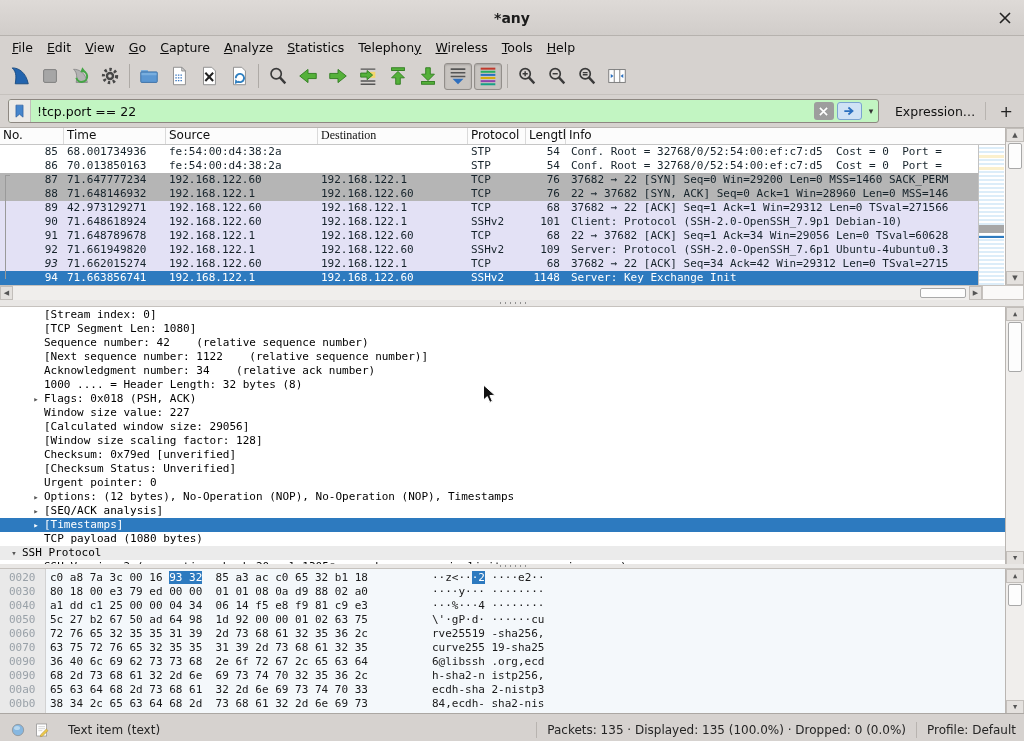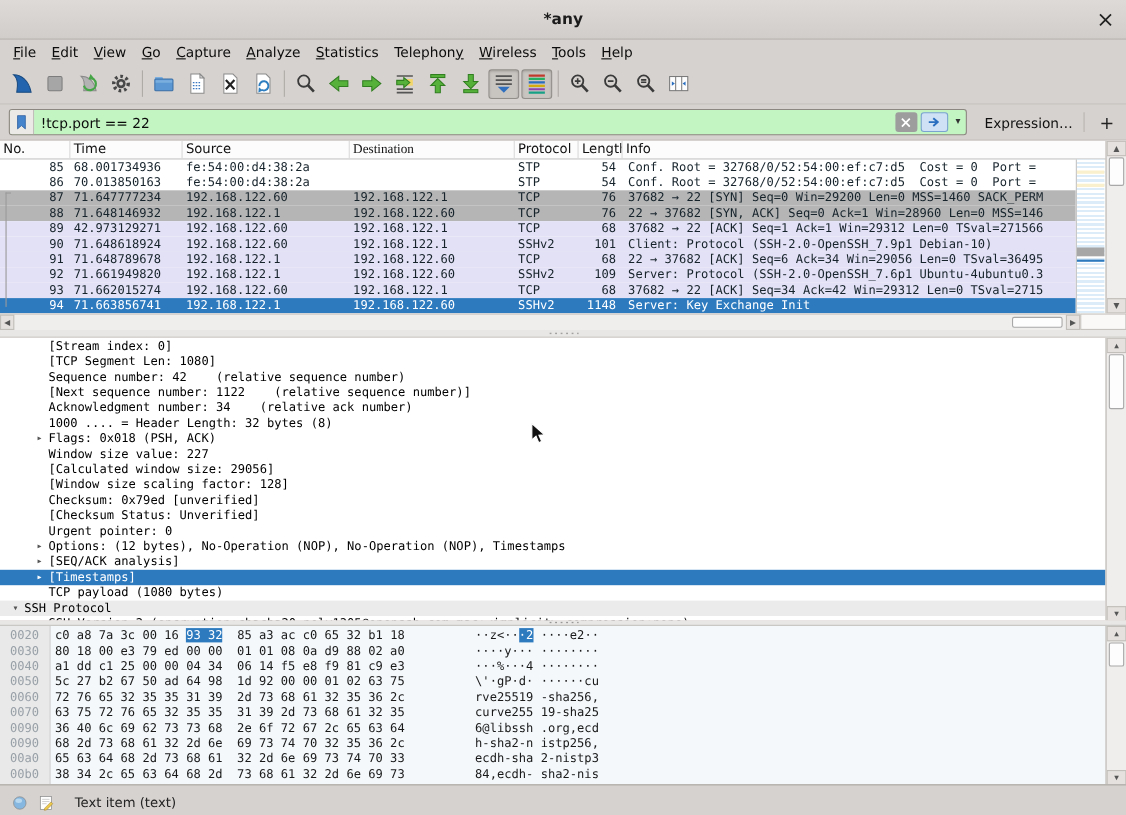--- a/index.html
+++ b/index.html
@@ -418,33 +418,33 @@
           <span class="pcell r" style="width: 40px;">101</span>
           <span class="pcell info">Client: Protocol (SSH-2.0-OpenSSH_7.9p1 Debian-10)</span>
         </div>
         <div class="prow row-lav">
           <span class="pcell r" style="width: 64px;">91</span>
           <span class="pcell" style="width: 102px;">71.648789678</span>
           <span class="pcell" style="width: 152px;">192.168.122.1</span>
           <span class="pcell" style="width: 150px;">192.168.122.60</span>
           <span class="pcell" style="width: 58px;">TCP</span>
           <span class="pcell r" style="width: 40px;">68</span>
-          <span class="pcell info">22 → 37682 [ACK] Seq=6 Ack=34 Win=29056 Len=0 TSval=36495</span>
+          <span class="pcell info">22 → 37682 [ACK] Seq=1 Ack=34 Win=29056 Len=0 TSval=60628</span>
         </div>
         <div class="prow row-lav">
           <span class="pcell r" style="width: 64px;">92</span>
           <span class="pcell" style="width: 102px;">71.661949820</span>
           <span class="pcell" style="width: 152px;">192.168.122.1</span>
           <span class="pcell" style="width: 150px;">192.168.122.60</span>
           <span class="pcell" style="width: 58px;">SSHv2</span>
           <span class="pcell r" style="width: 40px;">109</span>
           <span class="pcell info">Server: Protocol (SSH-2.0-OpenSSH_7.6p1 Ubuntu-4ubuntu0.3</span>
         </div>
         <div class="prow row-lav">
-          <span class="pcell r" style="width: 64px;">93</span>
+          <span class="pcell r" style="width: 64px; font-style: italic;">93</span>
           <span class="pcell" style="width: 102px;">71.662015274</span>
           <span class="pcell" style="width: 152px;">192.168.122.60</span>
           <span class="pcell" style="width: 150px;">192.168.122.1</span>
           <span class="pcell" style="width: 58px;">TCP</span>
           <span class="pcell r" style="width: 40px;">68</span>
           <span class="pcell info">37682 → 22 [ACK] Seq=34 Ack=42 Win=29312 Len=0 TSval=2715</span>
         </div>
         <div class="prow row-sel">
           <span class="pcell r" style="width: 64px;">94</span>
           <span class="pcell" style="width: 102px;">71.663856741</span>
@@ -541,19 +541,25 @@
         </svg>
     </span>
     <span class="sbtn">
       <svg width="16" height="16" viewBox="0 0 24 24">
           <rect x="4" y="3" width="15" height="18" fill="#fff" stroke="#8a8a8a"></rect>
           <path d="M6.5 7 h10 M6.5 10 h10 M6.5 13 h6" stroke="#c9c9c9" stroke-width="1.2"></path>
           <path d="M10 19 L18.5 10.5 L21 13 L12.5 21.5 L9.5 22 Z" fill="#ecc94b" stroke="#a8883a" stroke-width="0.8"></path>
         </svg>
     </span>
     <span id="status-left">Text item (text)</span>
+    <span id="status-right">
+      <span class="ssep"></span>
+      <span>Packets: 135 · Displayed: 135 (100.0%) · Dropped: 0 (0.0%)</span>
+      <span class="ssep"></span>
+      <span>Profile: Default</span>
+    </span>
   </div>
 
   <svg id="cursor" viewBox="0 0 15 21">
     <path d="M1.5 1 L1.5 16 L5.3 12.6 L7.8 18.4 L10.4 17.2 L7.9 11.6 L13 11.2 Z" fill="#111" stroke="#fff" stroke-width="1"></path>
   </svg>
 
 </div>
 
 </body></html>

